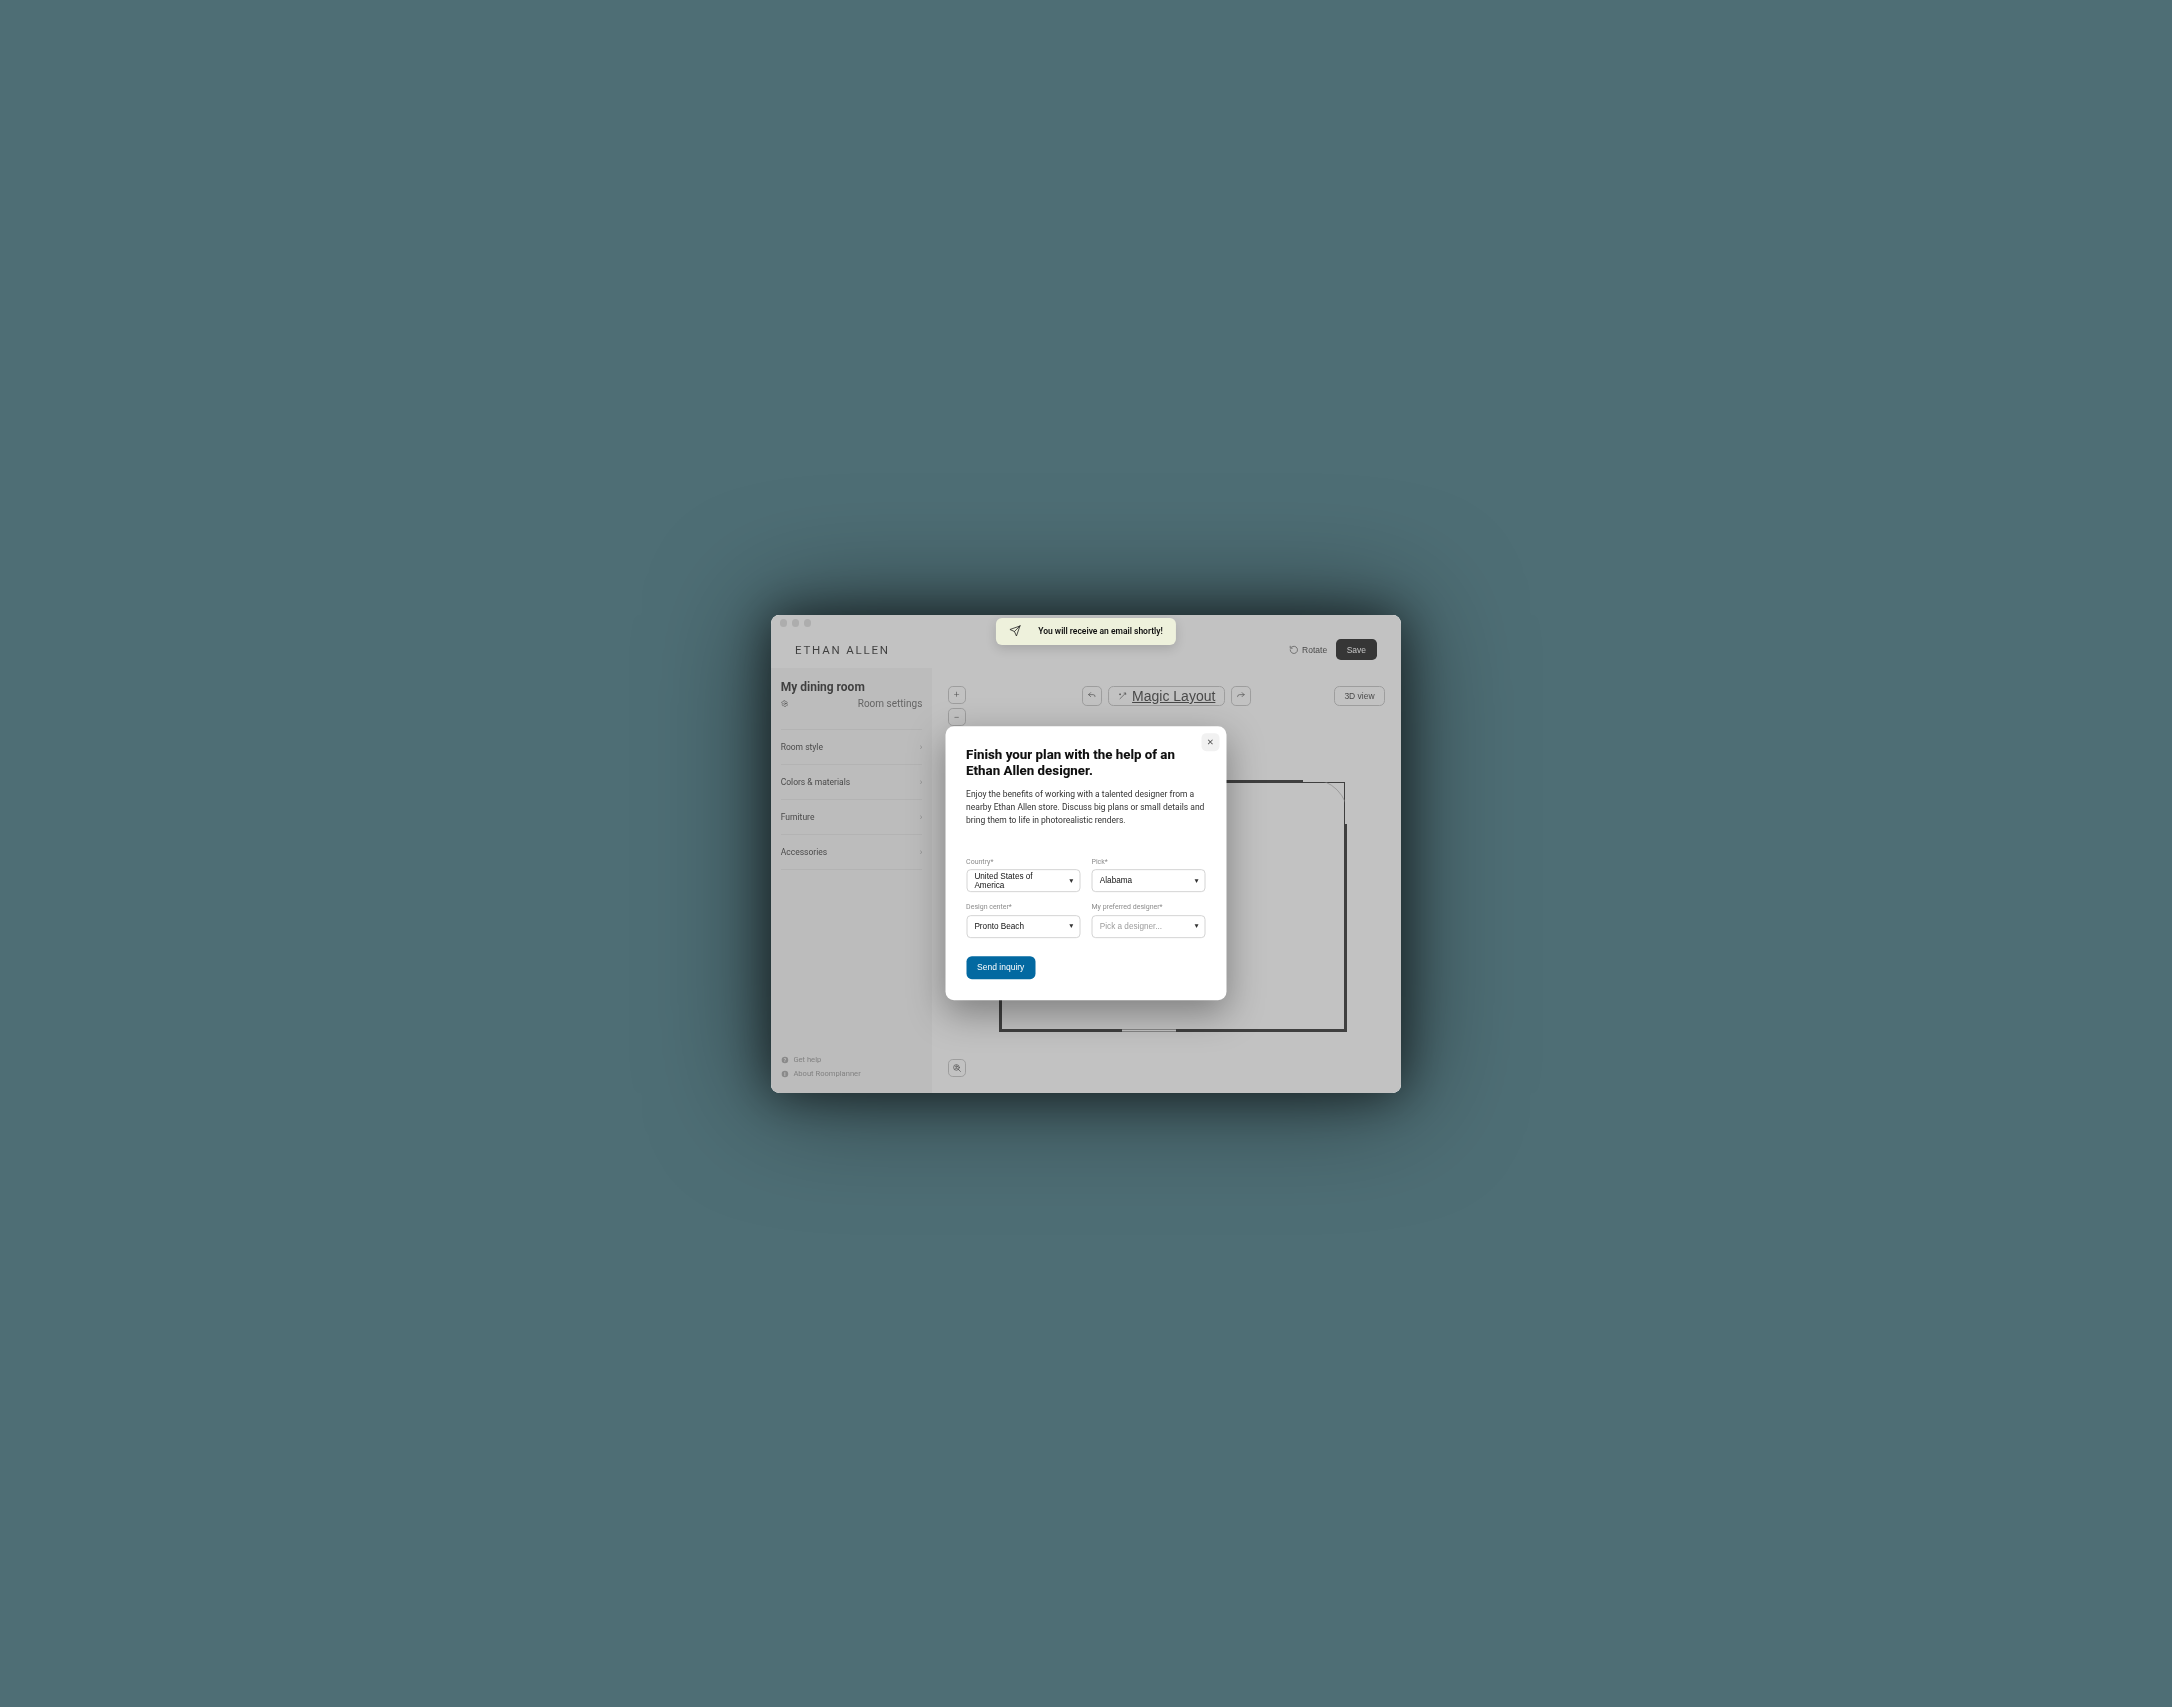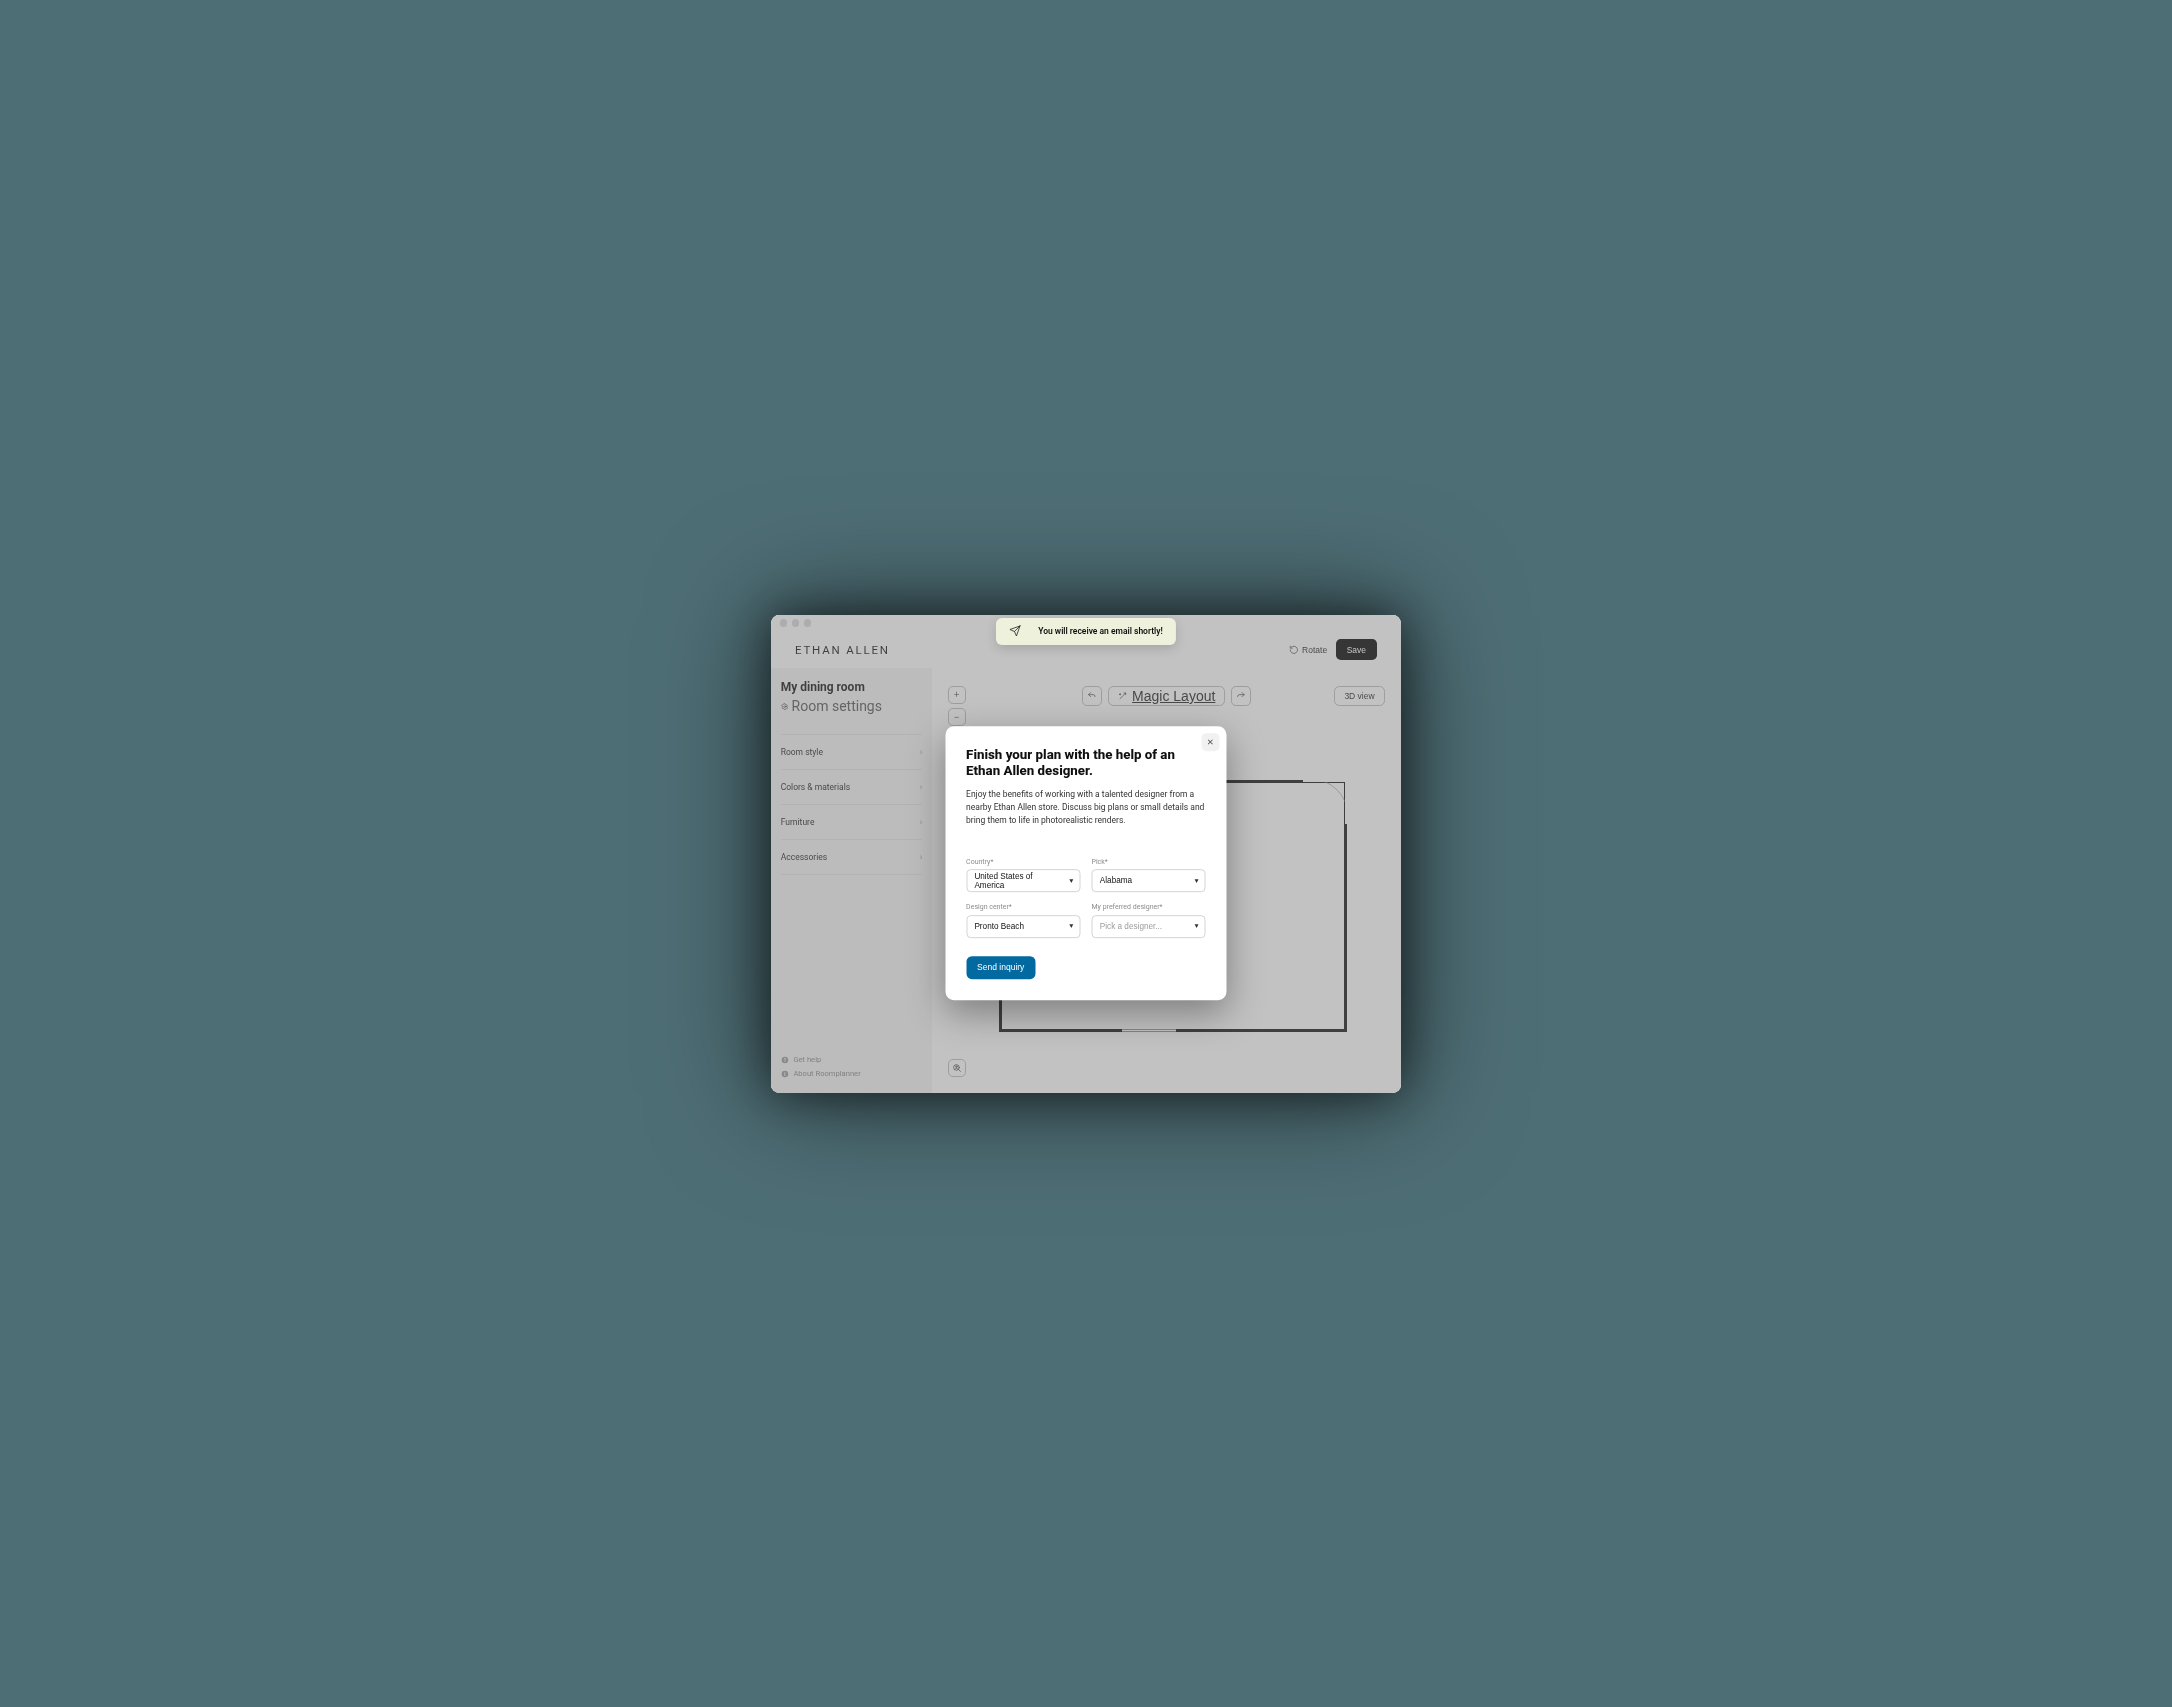--- a/index.html
+++ b/index.html
@@ -74,21 +74,21 @@
 
   
   .sidebar {
     width: 161px;
     background:#f4f4f4;
     display:flex;
     flex-direction:column;
   }
   .room-head { padding: 12px 9.7px 8.5px; }
   .room-title { font-size:12px; font-weight:700; color:#111; margin-bottom:4.8px;}
-  .room-settings { font-size:14px; color:#555; display:flex; align-items:center; gap:3.6px; cursor:pointer;}
+  .room-settings { font-size:10px; color:#555; display:flex; align-items:center; gap:3.6px; cursor:pointer;justify-content:space-between;}
   .menu { padding: 0 9.7px; }
   .menu-item {
     display:flex; justify-content:space-between; align-items:center;
     padding:12px 0; font-size:8.5px; color:#222;
     border-bottom:0.6px solid #e3e3e3; cursor:pointer;
   }
   .menu-item:first-child { border-top:0.6px solid #e3e3e3; margin-top:11px;}
   .chev { color:#9a9a9a; }
   .sidebar-foot {
     margin-top:auto; padding:8.5px 9.7px 12px; font-size:7.6px; color:#8a8a8a;

